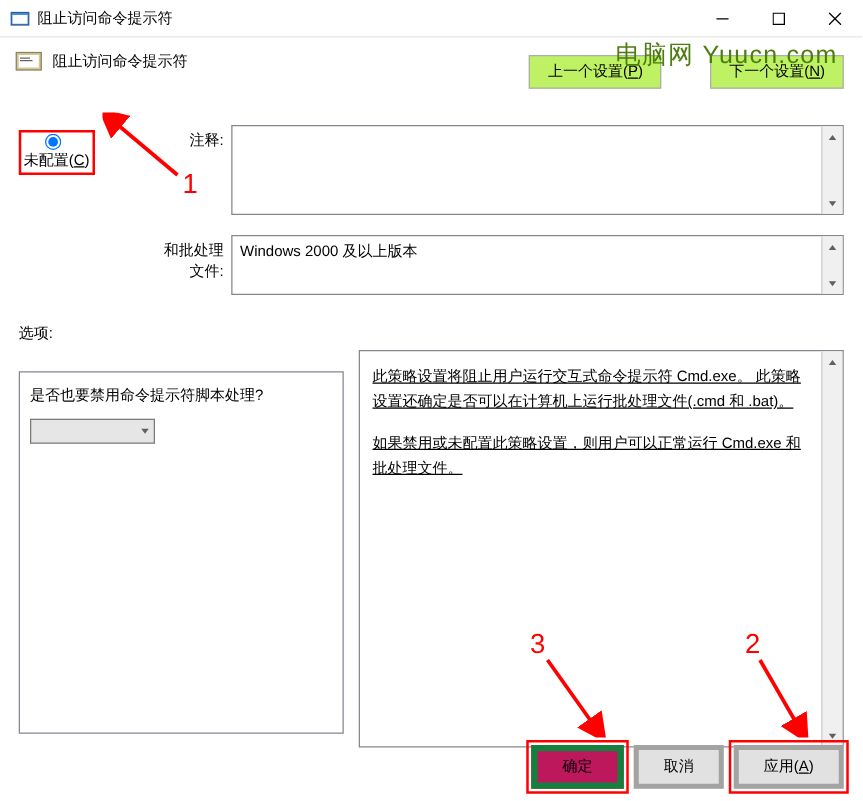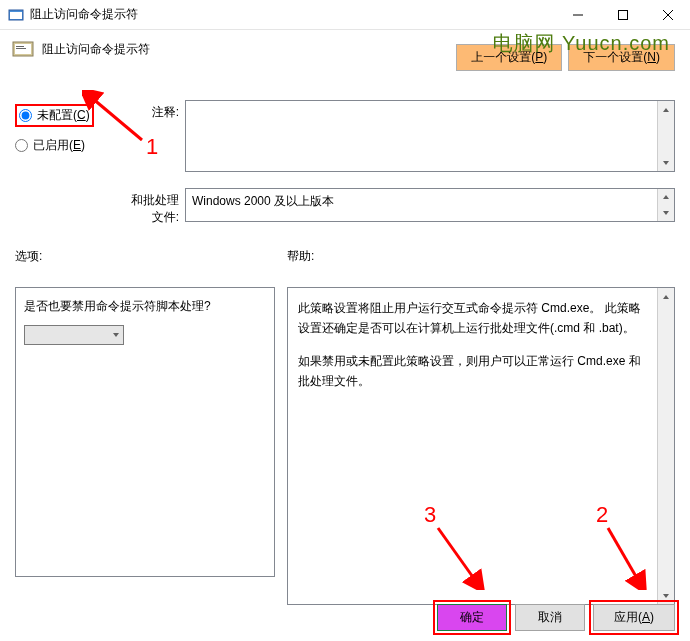--- a/index.html
+++ b/index.html
@@ -6,51 +6,51 @@
 body { width: 690px; height: 641px; background: #fff; position: relative; overflow: hidden; }
 .titlebar { height: 30px; display: flex; align-items: center; padding-left: 8px; border-bottom: 1px solid #e5e5e5; }
 .title-icon { width: 16px; height: 16px; margin-right: 6px; }
 .title-text { flex: 1; font-size: 12px; color: #000; }
 .win-btn { width: 45px; height: 30px; display: flex; align-items: center; justify-content: center; color: #000; }
 .win-btn svg { width: 10px; height: 10px; }
 .header-row { display: flex; align-items: center; padding: 10px 12px 6px 12px; }
 .header-icon { width: 22px; height: 18px; margin-right: 8px; }
 .header-title { flex: 1; font-size: 12px; }
 .nav-btns { display: flex; gap: 6px; margin-left: auto; position: absolute; right: 15px; top: 44px; }
-.nav-btn { border: 1px solid #adadad; background: #fdba74; padding: 4px 14px; font-size: 12px; }
+.nav-btn { border: 1px solid #adadad; background: #bef264; padding: 4px 14px; font-size: 12px; margin-left: 33px; }
 .nav-btn u { text-decoration: underline; }
 .content-top { display: flex; padding: 8px 15px 0 15px; margin-top: 28px; }
 .radio-col { width: 110px; padding-top: 4px; }
 .radio-row { display: flex; align-items: center; margin-bottom: 10px; }
 .radio-row input { margin-right: 5px; }
 .radio-row label u { text-decoration: underline; }
-.highlight-red { border: 2px solid #ff0000; padding: 1px 2px; display: inline-flex; align-items: center; }
+.highlight-red { border: 2px solid #ff0000; padding: 1px 2px; display: inline-flex; align-items: center; flex-direction: column; }
 .fields-col { flex: 1; }
 .field-row { display: flex; margin-bottom: 16px; }
 .field-label { width: 60px; text-align: right; padding-right: 6px; padding-top: 4px; }
 .sunken { border: 1px solid #828790; background: #fff; flex: 1; position: relative; }
 .sunken-inner { padding: 4px 6px; font-size: 12px; color: #000; }
 .vscroll { position: absolute; right: 0; top: 0; bottom: 0; width: 17px; background: #f0f0f0; border-left: 1px solid #cdcdcd; display: flex; flex-direction: column; }
 .vscroll-btn { height: 17px; display: flex; align-items: center; justify-content: center; }
 .vscroll-btn svg { width: 8px; height: 8px; }
 .comment-box { height: 72px; }
-.platform-box { height: 34px; }
+.platform-box { height: 48px; }
 .lower { display: flex; padding: 6px 15px 0 15px; }
 .options-col { width: 260px; }
 .help-col { flex: 1; margin-left: 12px; }
 .section-label { margin-bottom: 4px; }
 .panel { border: 1px solid #828790; background: #fff; margin-top: 22px; position: relative; }
 .options-panel { height: 290px; padding: 10px 8px; }
 .opt-question { margin-bottom: 10px; }
 .opt-select { width: 100px; height: 20px; background: #e6e6e6; border: 1px solid #7a7a7a; display: flex; align-items: center; justify-content: flex-end; padding-right: 3px; }
-.help-panel { height: 318px; padding: 10px 22px 10px 10px; line-height: 1.7; overflow: hidden; }
+.help-panel { height: 318px; padding: 10px 22px 10px 10px; line-height: 1.7; overflow: hidden; text-decoration: underline; }
 .help-panel p { margin-bottom: 12px; }
 .footer { position: absolute; bottom: 10px; right: 15px; display: flex; gap: 8px; }
-.btn { border: 1px solid #a3a3a3; background: #e1e1e1; padding: 4px 20px; font-size: 12px; min-width: 70px; text-align: center; }
-.btn-primary { background: #d946ef; border: 1px solid #15803d; }
+.btn { border: 4px solid #a3a3a3; background: #e1e1e1; padding: 4px 20px; font-size: 12px; min-width: 70px; text-align: center; }
+.btn-primary { background: #be185d; border: 5px solid #15803d; }
 .red-box { outline: 2px solid #ff0000; outline-offset: 2px; }
 .annotation { position: absolute; color: #ff0000; font-size: 22px; font-weight: normal; font-family: Arial; pointer-events: none; }
 .arrow { position: absolute; pointer-events: none; }
 .watermark { position: absolute; top: 30px; right: 20px; color: #4d7c0f; font-size: 20px; font-family: Arial; pointer-events: none; letter-spacing: 1px; }
 </style>
 </head>
 <body>
 
 <div class="titlebar">
   <svg class="title-icon" viewBox="0 0 16 16">
@@ -92,24 +92,20 @@
 </div>
 
 <div class="content-top">
   <div class="radio-col">
     <div class="radio-row">
       <span class="highlight-red">
         <input type="radio" name="state" checked="" style="">
         <label>未配置(<u>C</u>)</label>
       </span>
     </div>
-    <div class="radio-row">
-      <input type="radio" name="state" style="">
-      <label>已启用(<u>E</u>)</label>
-    </div>
   </div>
   <div class="fields-col">
     <div class="field-row">
       <div class="field-label">注释:</div>
       <div class="sunken comment-box">
         <div class="sunken-inner"></div>
         <div class="vscroll">
           <div class="vscroll-btn">
               <svg viewBox="0 0 8 8">
                 <polygon points="4,2 1,6 7,6" fill="#606060"></polygon>
@@ -152,21 +148,20 @@
     <div class="panel options-panel">
       <div class="opt-question">是否也要禁用命令提示符脚本处理?</div>
       <div class="opt-select">
         <svg width="8" height="8" viewBox="0 0 8 8">
             <polygon points="1,2 7,2 4,6" fill="#606060"></polygon>
           </svg>
       </div>
     </div>
   </div>
   <div class="help-col">
-    <div class="section-label">帮助:</div>
     <div class="panel help-panel">
       <p>此策略设置将阻止用户运行交互式命令提示符 Cmd.exe。 此策略设置还确定是否可以在计算机上运行批处理文件(.cmd 和 .bat)。</p>
       <p>如果禁用或未配置此策略设置，则用户可以正常运行 Cmd.exe 和批处理文件。</p>
       <div class="vscroll">
         <div class="vscroll-btn">
             <svg viewBox="0 0 8 8">
               <polygon points="4,2 1,6 7,6" fill="#606060"></polygon>
             </svg>
           </div>
         <div style="flex:1"></div>

